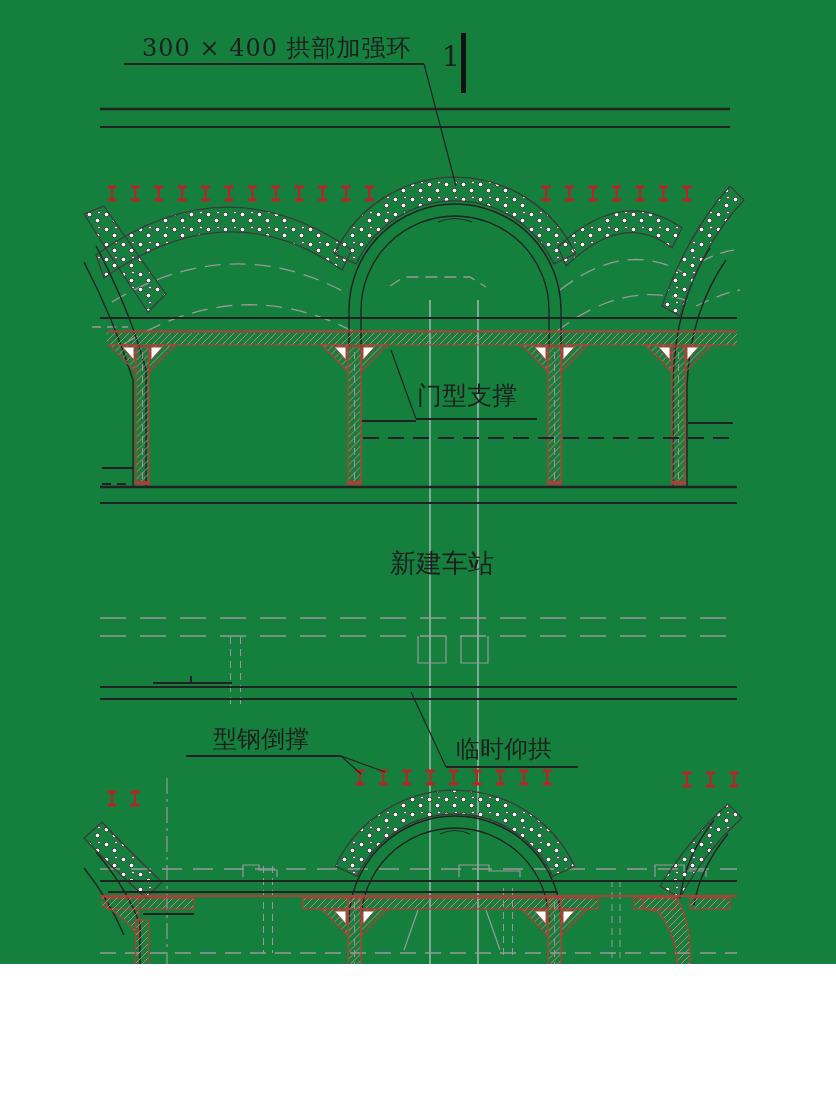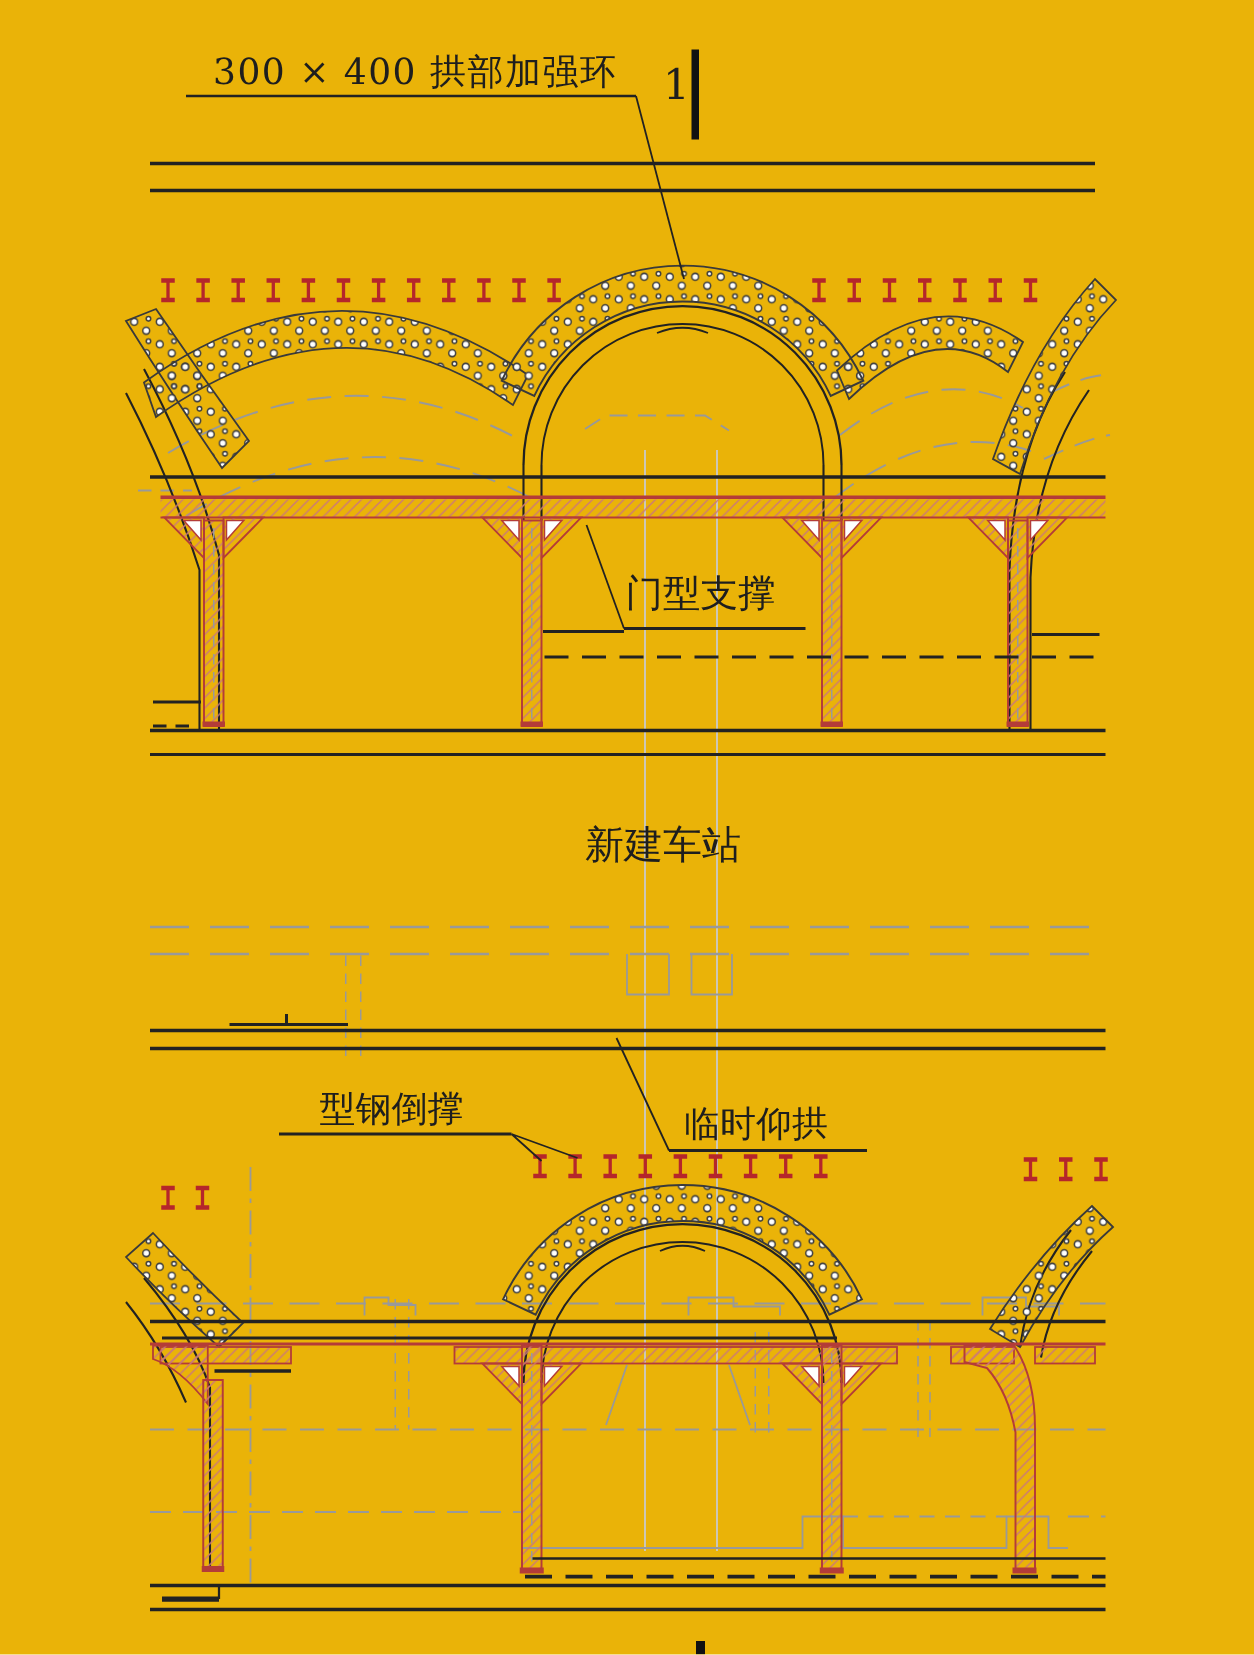--- a/index.html
+++ b/index.html
@@ -4,21 +4,21 @@
 <style>
   :root{
     --structure-red:#b43c38;
     --hatch-red:#cc7a75;
     --bolt-red:#b5262b;
     --line-black:#222222;
     --aux-gray:#999999;
     --center-gray:#c9c9c9;
   }
   html,body{margin:0;padding:0;background:#ffffff;}
-  .stage{width:836px;height:1103px;position:relative;background:#eab308;overflow:hidden;}
+  .stage{width:836px;height:964px;position:relative;background:#15803d;overflow:hidden;}
   svg{display:block;}
   text{font-family:"DejaVu Serif","Liberation Serif",serif;fill:#1e1e1e;}
   .ln{stroke:var(--line-black);fill:none;}
   .red{stroke:var(--structure-red);fill:none;}
   .redfill{fill:var(--structure-red);stroke:none;}
   .hatch{fill:url(#rhatch);stroke:var(--structure-red);}
   .dots{fill:url(#dots);stroke:#3a3a3a;}
   .gray{stroke:var(--aux-gray);fill:none;}
   .cgray{stroke:var(--center-gray);fill:none;}
 </style>

